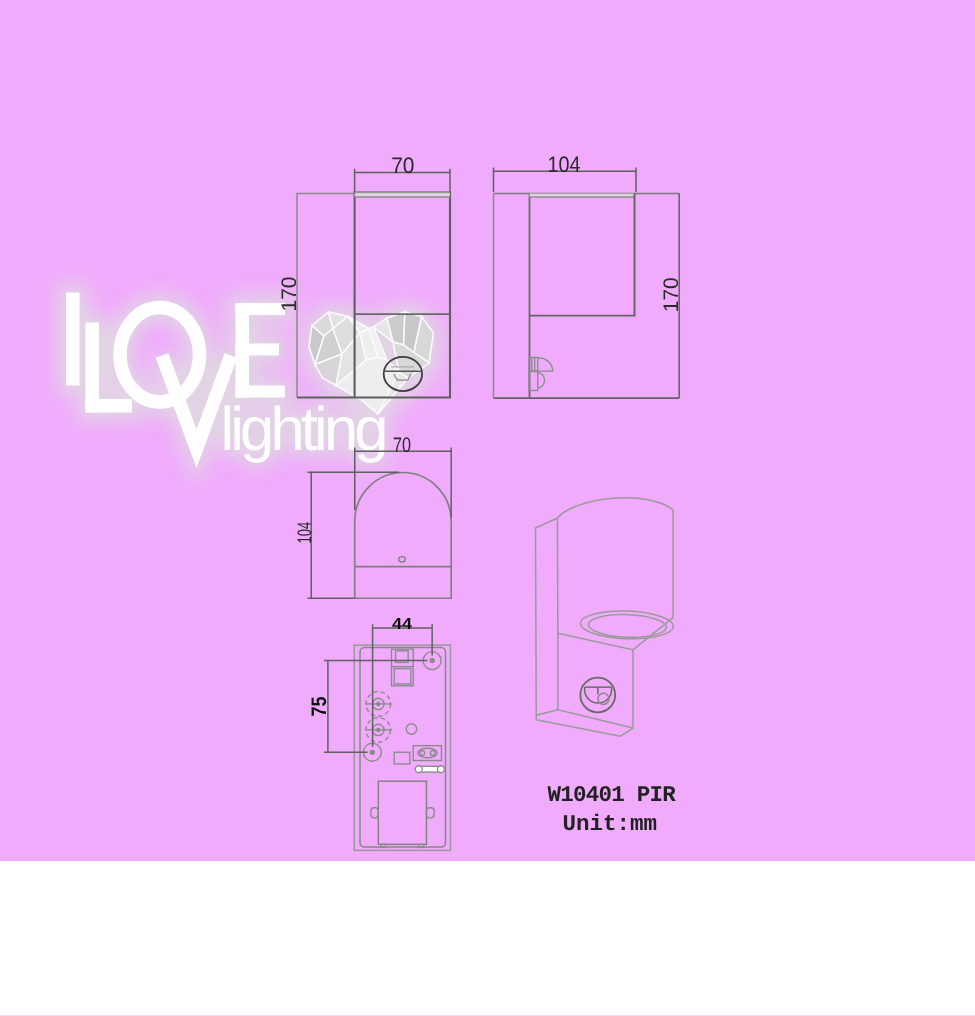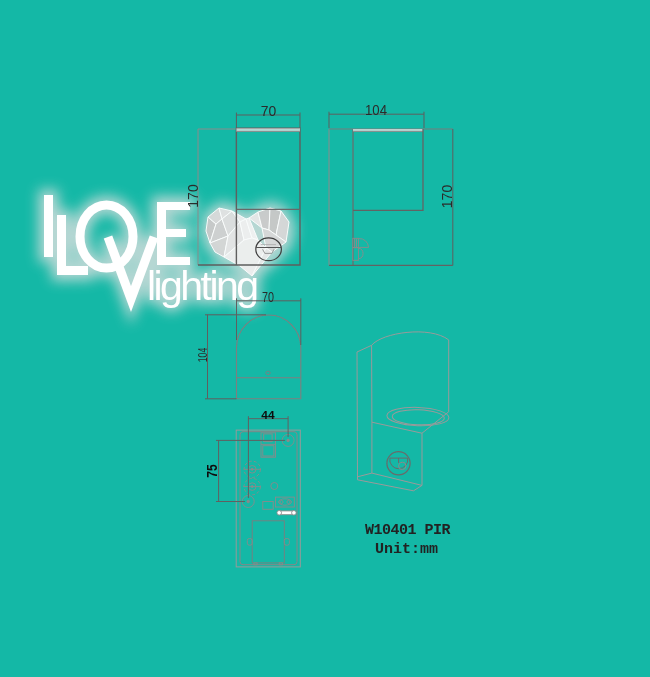--- a/index.html
+++ b/index.html
@@ -1,16 +1,16 @@
 <!DOCTYPE html>
 <html><head>
 <meta charset="utf-8">
 <style>
   html,body{margin:0;padding:0;background:#ffffff;}
-  #page{width:650px;height:677px;position:relative;overflow:hidden;background:#14b8a6;}
+  #page{width:650px;height:574px;position:relative;overflow:hidden;background:#f0abfc;}
   svg{display:block;}
   text{font-family:"Liberation Sans",sans-serif;}
 </style>
 </head>
 <body>
 <div id="page">
 <svg width="650" height="677" viewBox="0 0 650 677">
 <defs>
   <filter id="wblur" x="-40%" y="-40%" width="180%" height="180%">
     <feGaussianBlur stdDeviation="6.5"></feGaussianBlur>

